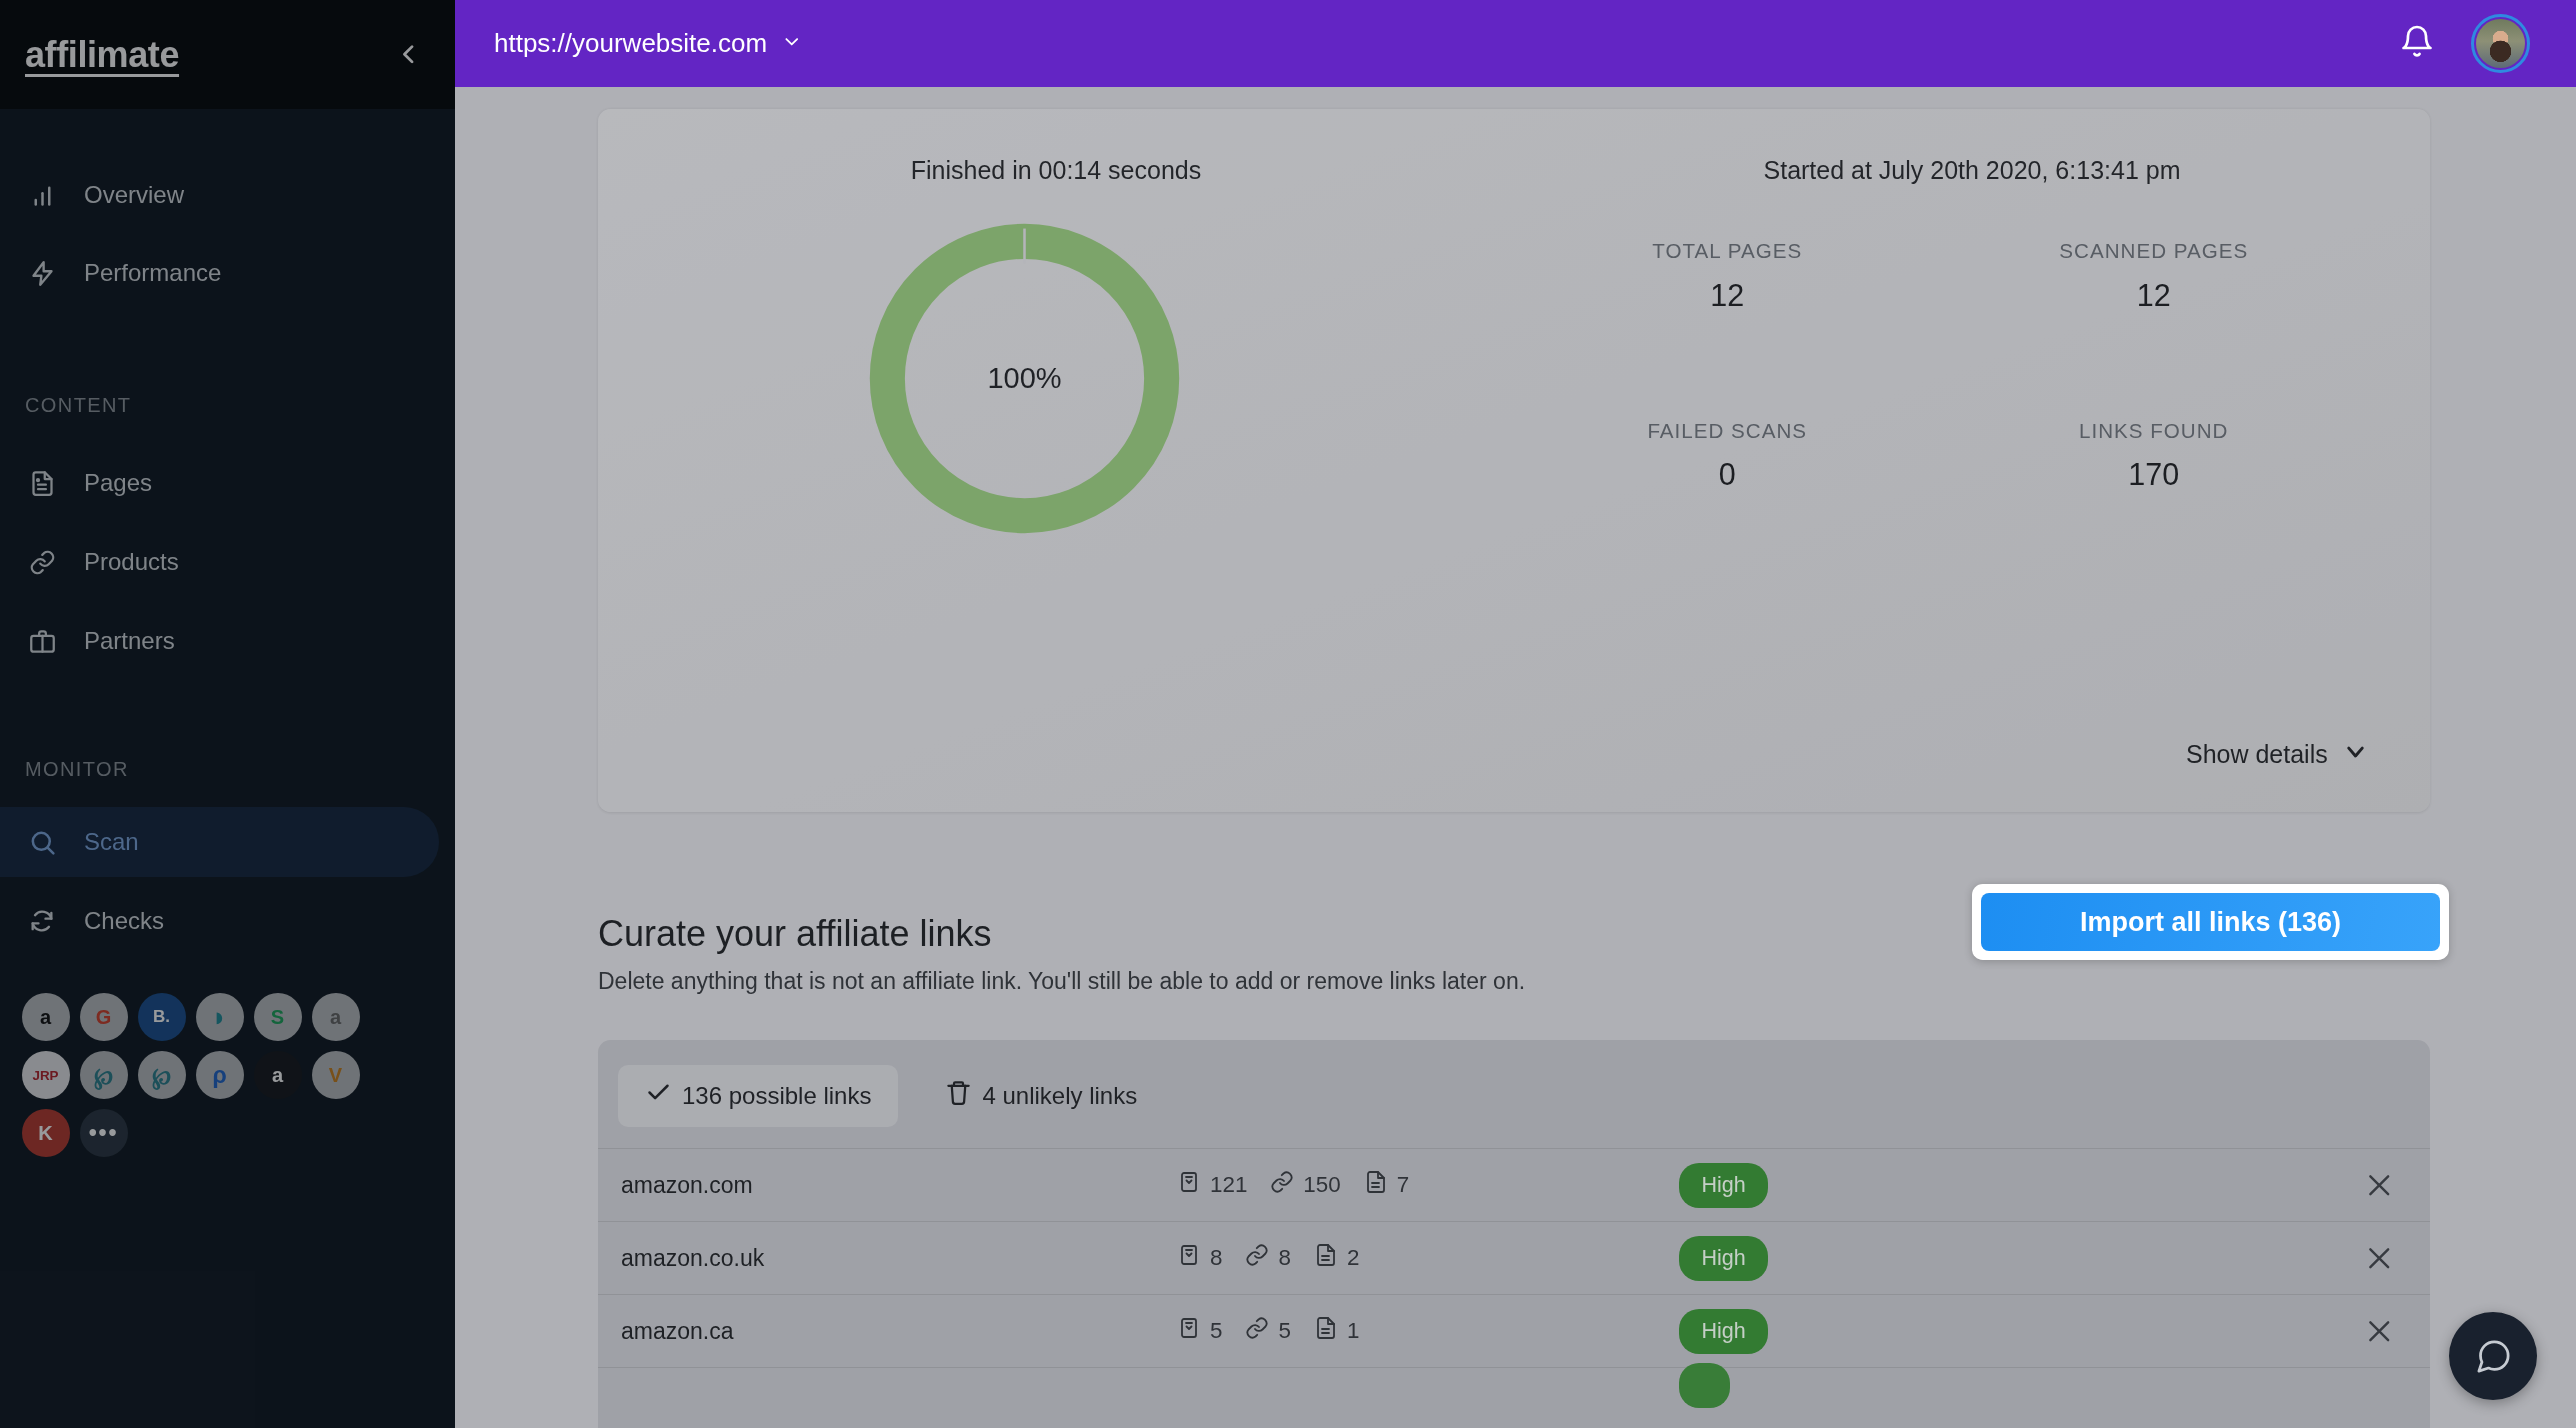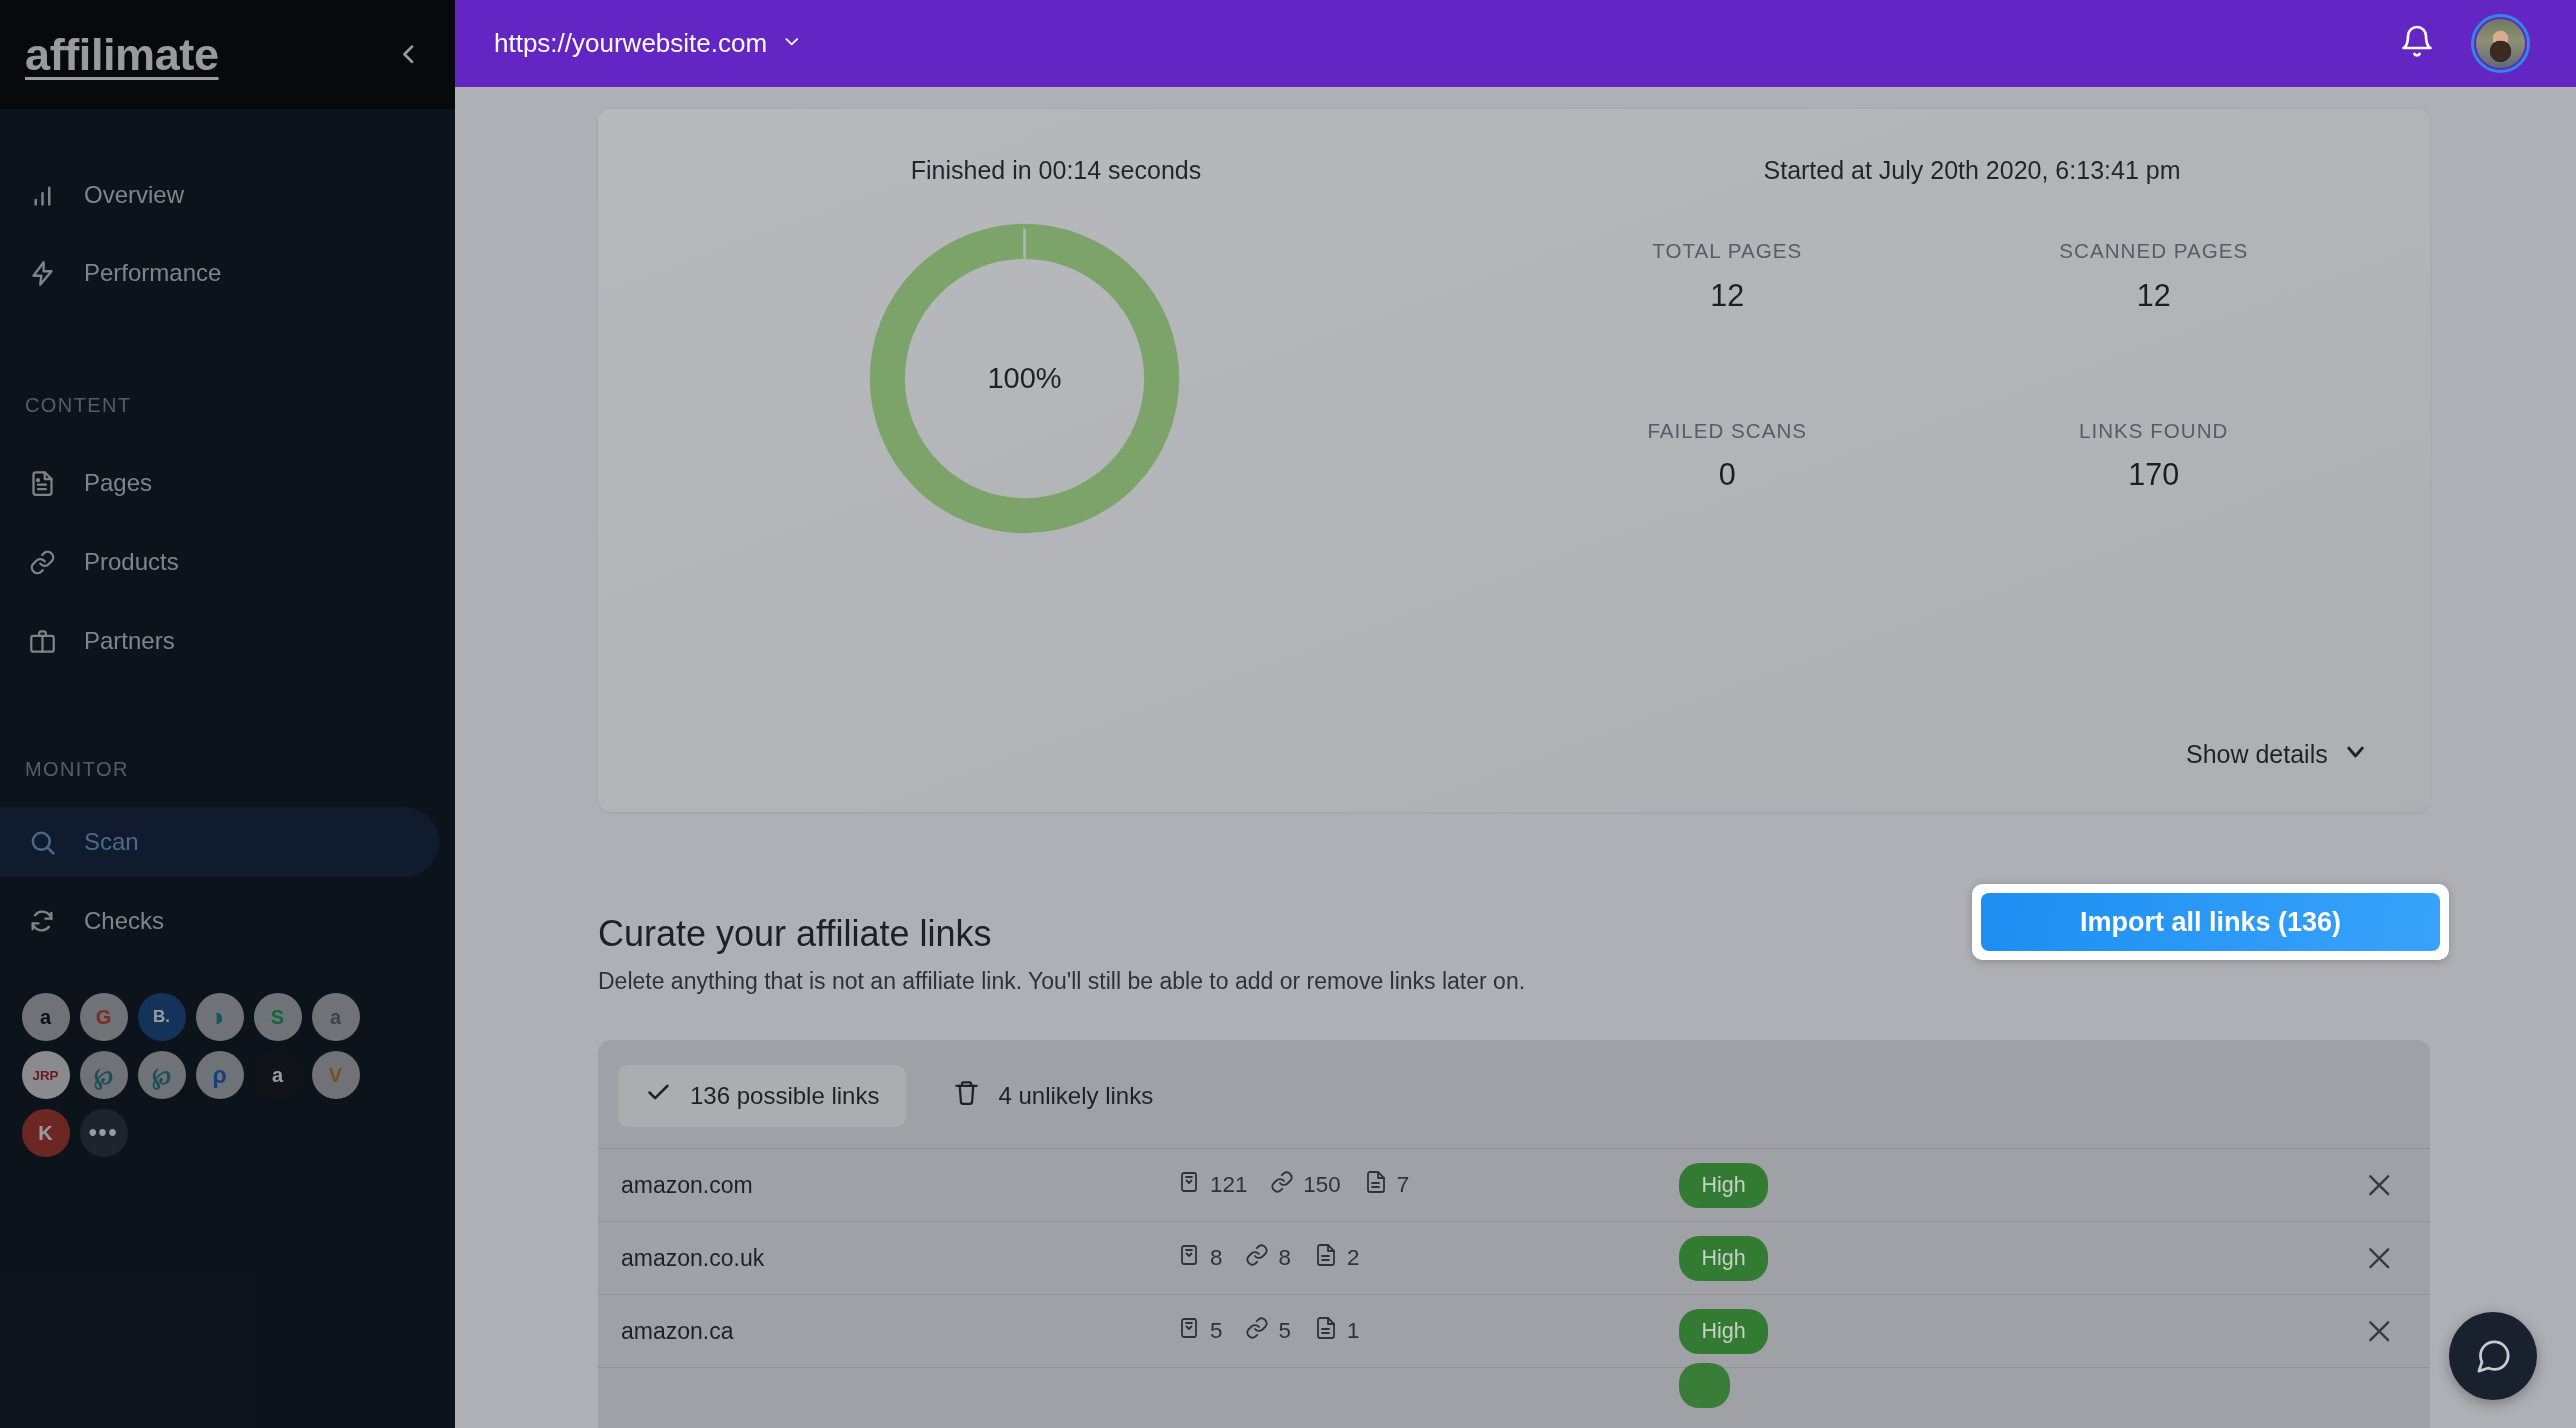--- a/index.html
+++ b/index.html
@@ -18,21 +18,21 @@
     background: #0f1821;
     z-index: 30;
   }
   #sidebar-brand {
     position: absolute; left: 0; top: 0; width: 455px; height: 109px;
     background: #05070a;
     display: flex; align-items: center; justify-content: space-between;
     padding: 0 32px 0 25px;
   }
   #brand-text {
-    color: #ffffff; font-size: 45px; font-weight: 700;
+    color: #ffffff; font-size: 36px; font-weight: 700;
     letter-spacing: -0.4px;
     text-decoration: underline; text-underline-offset: 7.2px;
     text-decoration-thickness: 2.7px;
   }
   #sidebar-collapse { cursor: pointer; display: flex; align-items: center; }
 
   .nav-item {
     position: absolute; left: 0; width: 439px; height: 70px;
     display: flex; align-items: center; gap: 25px;
     padding-left: 25px;
@@ -166,21 +166,21 @@
   }
 
   #links-card {
     position: absolute; left: 599px; top: 1040px;
     width: 1832px; height: 394px;
     background: #b9bac0;
     border-radius: 12.5px 12.5px 0 0;
   }
   #tabs { display: flex; align-items: center; gap: 20px; padding: 25px 18px 0 20px; }
   .tab {
-    display: flex; align-items: center; gap: 18px;
+    display: flex; align-items: center; gap: 10px;
     padding: 14.3px 27px; border-radius: 10px;
     font-size: 24px; color: #15171b; cursor: pointer;
   }
   .tab.active { background: rgba(255,255,255,0.22); }
 
   .link-row {
     display: flex; align-items: center;
     height: 73px; padding: 0 36px 0 23px;
     border-top: 0.9px solid rgba(0,0,0,0.10);
   }

